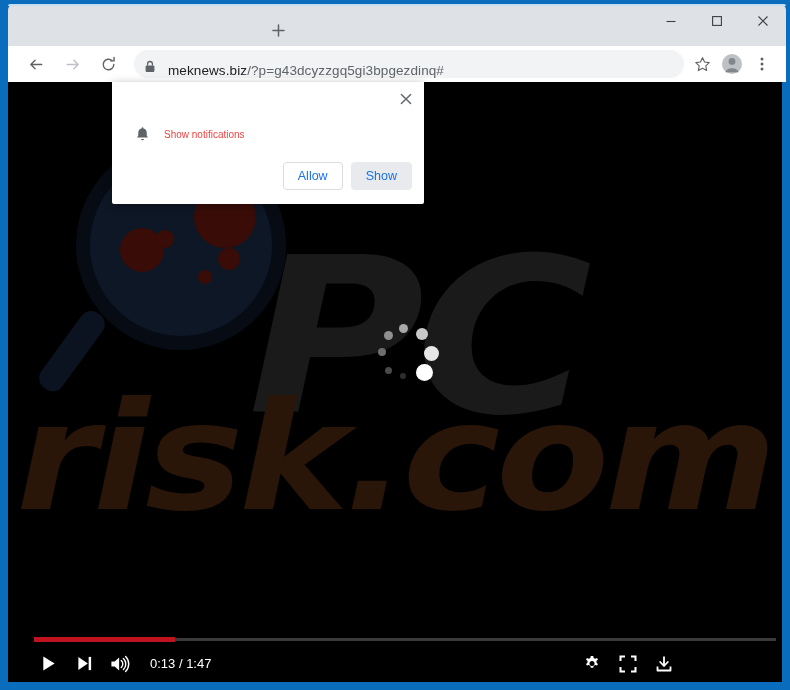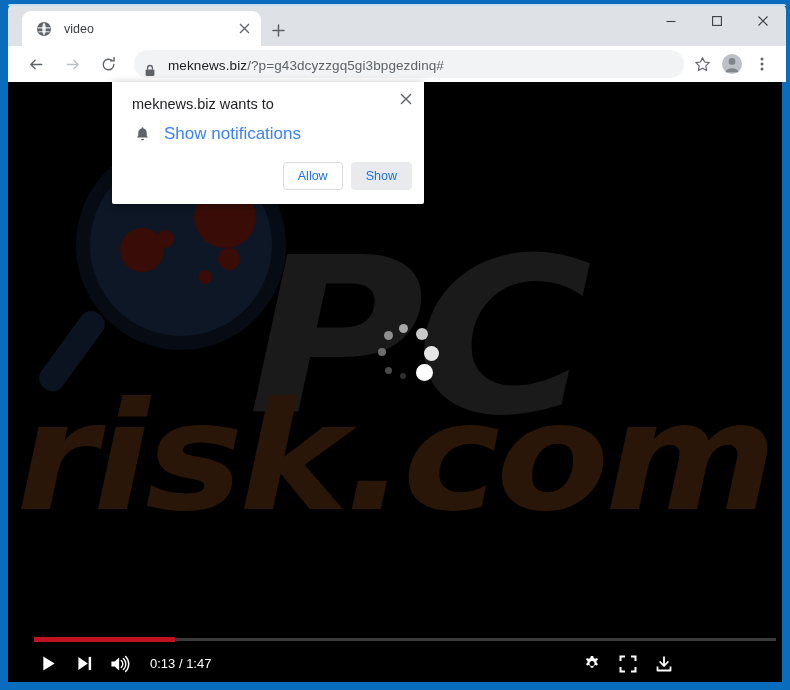--- a/index.html
+++ b/index.html
@@ -130,21 +130,21 @@
   }
   .nav-btn.first { margin-left: 14px; }
 
   .omnibox {
     flex: 1 1 auto;
     height: 28px;
     margin: 0 4px 0 12px;
     background: #f1f3f4;
     border-radius: 14px;
     display: flex;
-    align-items: flex-start;
+    align-items: flex-end;
     padding: 8px 10px 0 4px;
     box-sizing: border-box;
     cursor: text;
     min-width: 0;
   }
   .lock-chip {
     width: 24px; height: 24px;
     flex: 0 0 24px;
     border-radius: 50%;
     display: flex;
@@ -295,22 +295,22 @@
   }
   .perm-bell {
     width: 20px; height: 20px;
     flex: 0 0 20px;
     margin-right: 12px;
     display: flex;
     align-items: center;
     justify-content: center;
   }
   .perm-row-label {
-    font-size: 17px;
-    color: #3b82f6;
+    font-size: 10px;
+    color: #ef4444;
     white-space: nowrap;
   }
   .perm-actions {
     position: absolute;
     right: 12px; bottom: 14px;
     display: flex;
     gap: 8px;
   }
   .btn {
     height: 28px;
@@ -389,35 +389,20 @@
   .ctl.right-pad { margin-right: 14px; }
 </style>
 </head>
 <body>
 
 <div class="window-frame">
 
   <div class="titlebar">
     <div class="titlebar-top-highlight"></div>
 
-    <div class="tab">
-      <span class="tab-favicon">
-        <svg width="16" height="16" viewBox="0 0 16 16">
-          <circle cx="8" cy="8" r="7" fill="#5f6368"></circle>
-          <path d="M8 1.4c-1.1 1.1-1.8 3-1.8 6.6S6.9 13.5 8 14.6c1.1-1.1 1.8-3 1.8-6.6S9.1 2.5 8 1.4z" fill="#ffffff" opacity="0.85"></path>
-          <path d="M1.6 6.3h12.8v1.2H1.6zM2.4 10.2h11.2v1.1H2.4z" fill="#ffffff" opacity="0.85"></path>
-        </svg>
-      </span>
-      <span class="tab-title">video</span>
-      <span class="tab-close">
-        <svg width="11" height="11" viewBox="0 0 11 11">
-          <path d="M1 1 L10 10 M10 1 L1 10" stroke="#5f6368" stroke-width="1.3" fill="none"></path>
-        </svg>
-      </span>
-    </div>
 
     <div class="new-tab-btn">
       <svg width="13" height="13" viewBox="0 0 13 13">
         <path d="M6.5 1 V12 M1 6.5 H12" stroke="#5f6368" stroke-width="1.5" fill="none" stroke-linecap="round"></path>
       </svg>
     </div>
 
     <div class="wincontrols">
       <div class="wc-btn">
         <svg width="12" height="12" viewBox="0 0 12 12">
@@ -513,21 +498,20 @@
     </div>
   </div>
 
   <div class="perm-dialog">
     <div class="perm-close">
       <svg width="12" height="12" viewBox="0 0 12 12">
         <path d="M1.4 1.4 L10.6 10.6 M10.6 1.4 L1.4 10.6" stroke="#5f6368" stroke-width="1.4" fill="none" stroke-linecap="round"></path>
       </svg>
     </div>
 
-    <div class="perm-title">meknews.biz wants to</div>
 
     <div class="perm-row">
       <span class="perm-bell">
         <svg width="15" height="16" viewBox="0 0 15 16">
           <path d="M7.5 1.2 a0.95 0.95 0 0 1 0.95 0.95 v0.45 a4.3 4.3 0 0 1 3.3 4.18 v2.6 l1.15 2.0 H2.1 l1.15 -2.0 v-2.6 a4.3 4.3 0 0 1 3.3 -4.18 v-0.45 A0.95 0.95 0 0 1 7.5 1.2 Z" fill="#5f6368"></path>
           <path d="M5.9 13.1 a1.65 1.65 0 0 0 3.2 0 Z" fill="#5f6368"></path>
         </svg>
       </span>
       <span class="perm-row-label">Show notifications</span>
     </div>

